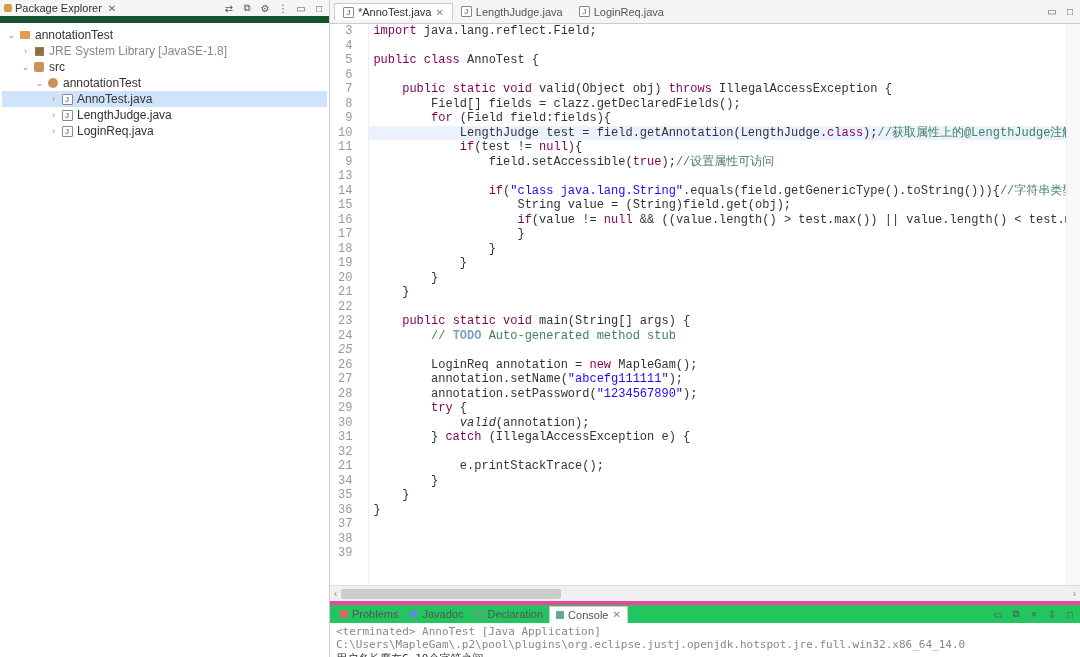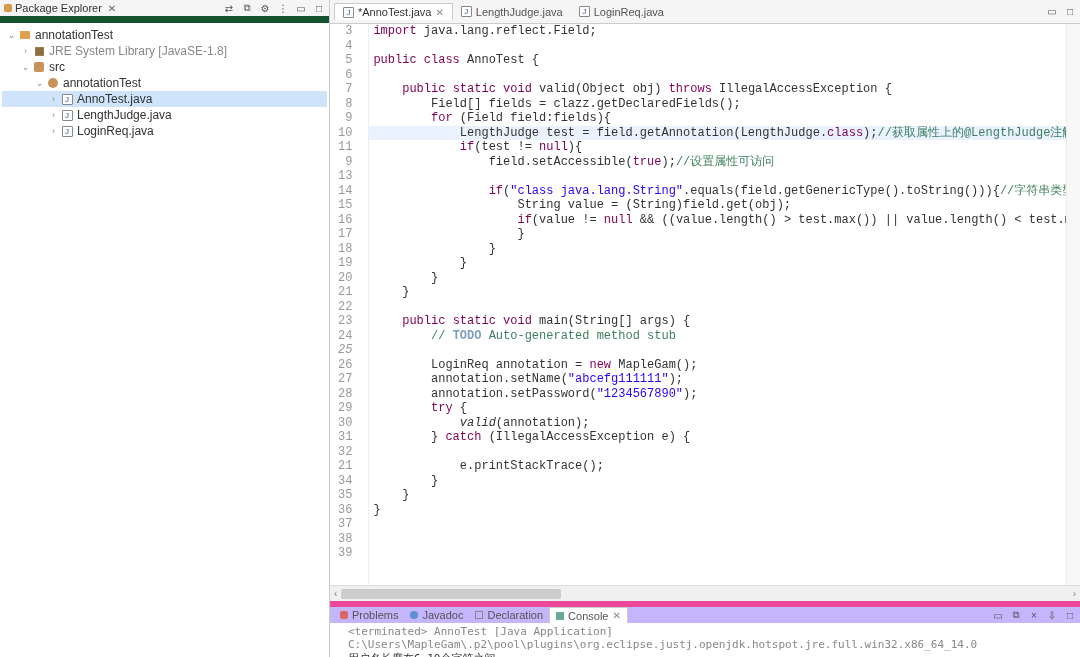--- a/index.html
+++ b/index.html
@@ -31,24 +31,24 @@
 .code { flex: 1; overflow: auto; position: relative; }
 .code-line { height: 14.5px; white-space: pre; padding-left: 4px; }
 .code-line.hl { background: #eaf2ff; }
 .kw { color: #7f0055; font-weight: normal; text-align: center; }
 .str { color: #2a00ff; }
 .cmt { color: #3f7f5f; }
 .fld { color: #0000c0; }
 .ita { font-style: italic; }
 .scroll-h { height: 16px; background: #f0f0f0; border-top: 1px solid #ddd; display: flex; align-items: center; padding: 0 4px; font-size: 10px; color: #888; }
 .scroll-h .thumb { height: 10px; width: 220px; background: #ccc; border-radius: 2px; }
-.views-row { border-top: 6px solid #ec4899; background: #c4b5fd; display: flex; align-items: center; padding: 2px 4px; height: 22px; text-align: center; }
+.views-row { border-top: 4px solid #ec4899; background: #22c55e; display: flex; align-items: center; padding: 2px 4px; height: 22px; text-align: center; }
 .view-tab { display: flex; align-items: center; gap: 4px; padding: 2px 6px; font-size: 11px; color: #555; cursor: pointer; }
 .view-tab.active { background: #fff; border: 1px solid #ccc; border-bottom: none; }
-.console { height: 34px; background: #fff; font-family: Consolas, monospace; font-size: 11px; color: #888; padding: 2px 6px; overflow: hidden; margin-left: 12px; }
+.console { height: 34px; background: #fff; font-family: Consolas, monospace; font-size: 11px; color: #888; padding: 2px 6px; overflow: hidden; }
 .console .out { color: #333; }
 .overview { width: 14px; background: #f8f8f8; border-left: 1px solid #eee; }
 .dot-orange { width:8px;height:8px;background:#d89a4a;border-radius:2px;display:inline-block; }
 .dot-pkg { width:10px;height:10px;background:#c9925c;display:inline-block;border-radius:2px; }
 .dot-book { width:9px;height:9px;background:#8b6f42;border:1px solid #a07d44;display:inline-block; }
 .dot-folder { width:10px;height:8px;background:#e0a050;display:inline-block;border-radius:1px; }
 .dot-j { width:11px;height:11px;display:inline-flex;align-items:center;justify-content:center;font-size:8px;color:#3b5998;border:1px solid #888;background:#fff;border-radius:1px; }
 </style>
 </head>
 <body>

